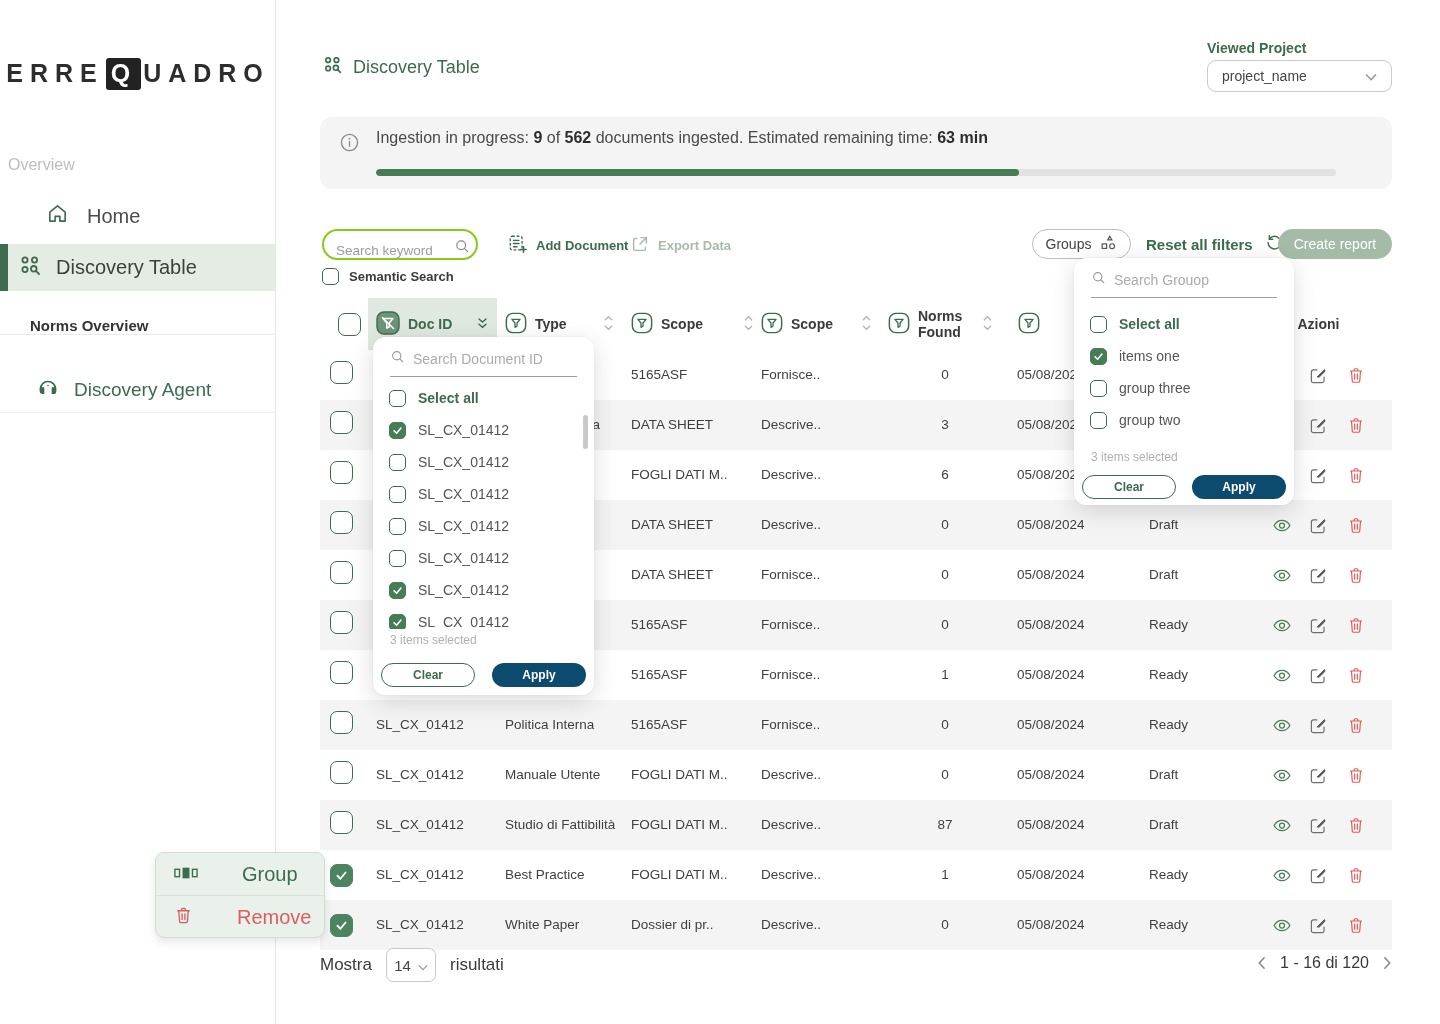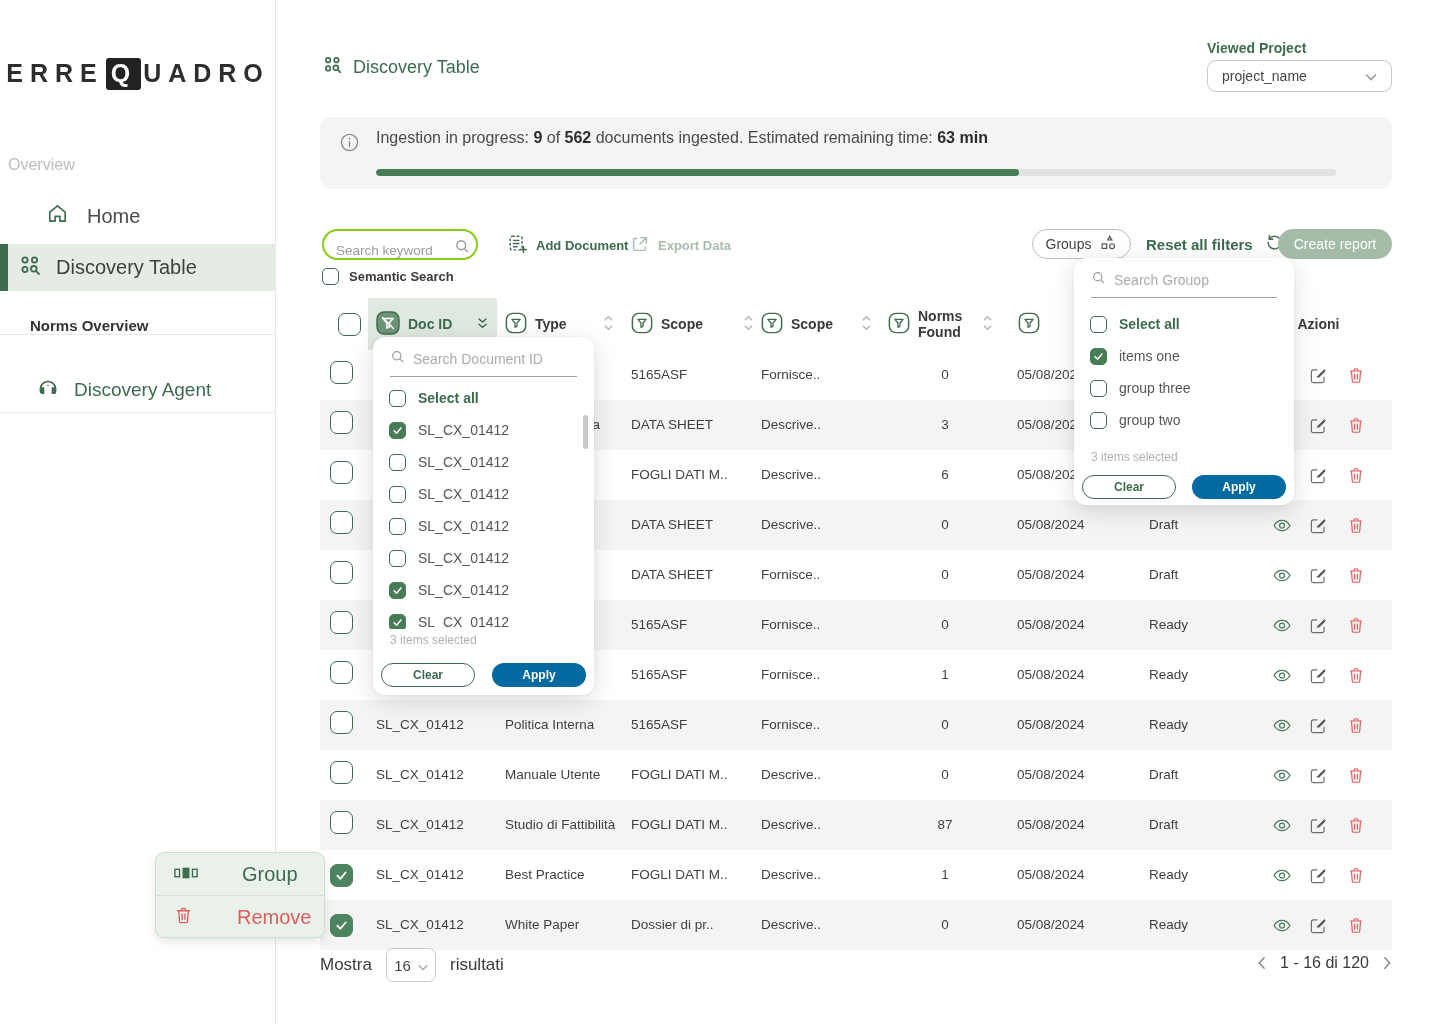--- a/index.html
+++ b/index.html
@@ -83,21 +83,21 @@
   .doc-list { position:absolute; left:0; top:77px; width:100%; height:215px; overflow:hidden; }
   .doc-selectall { position:absolute; left:0; top:45px; width:100%; }
   .panel-scrollbar { position:absolute; right:6px; top:78px; width:5px; height:34px; background:#c9c9c9; border-radius:3px; }
   .sel-count { position:absolute; left:17px; font-size:12px; color:#b0b0b0; }
   .doc-panel .sel-count { top:296px; }
   .groups-panel .sel-count { top:443px; }
   .panel-actions { position:absolute; left:8px; right:8px; display:flex; justify-content:space-between; }
   .doc-panel .panel-actions { top:326px; }
   .groups-panel .panel-actions { top:217px; }
   .btn-clear { width:94px; height:24px; border:1.5px solid #3d6b4d; border-radius:13px; background:#fff; color:#3d6b4d; font-size:12px; font-weight:700; font-family:inherit; }
-  .btn-apply { width:94px; height:24px; border:none; border-radius:13px; background:#0369a1; color:#fff; font-size:12px; font-weight:700; font-family:inherit; }
+  .btn-apply { width:94px; height:24px; border:none; border-radius:13px; background:#0c4a6e; color:#fff; font-size:12px; font-weight:700; font-family:inherit; }
   .g-search { top:12px; }
   .g-selectall { position:absolute; left:0; top:50px; width:100%; }
   .g-list { position:absolute; left:0; top:82px; width:100%; }
   .groups-panel .sel-count { top:192px; }
 
   
   .ctx-menu { position:absolute; left:155px; top:852px; width:170px; height:86px; background:#eaf1ea; border:1px solid #cfdecf; border-radius:9px; box-shadow:0 4px 10px rgba(0,0,0,.10); z-index:30; overflow:hidden; }
   .ctx-item { display:flex; align-items:center; height:43px; padding-left:18px; gap:44px; font-size:20px; }
   .ctx-item.group { color:#3d6b4d; border-bottom:1px solid #d5e2d5; }
   .ctx-item.remove { color:#d95f5f; }
@@ -842,21 +842,21 @@
             <path d="M10.2 10v7M13.8 10v7" stroke-linecap="round"></path>
           </svg>
       </span>
       <span>Remove</span>
     </div>
   </div>
 
   <div class="pagination-left">
     <span>Mostra</span>
     <div class="page-size">
-      <span>16</span>
+      <span>14</span>
       <span><svg width="10" height="7" viewBox="0 0 12 8" fill="none" stroke="#9a9a9a" stroke-width="1.5">
             <path d="M1 1.5 6 6.5 11 1.5"></path>
           </svg></span>
     </div>
     <span>risultati</span>
   </div>
 
   <div class="pagination-right">
     <button class="pg-arrow">
         <svg width="9" height="14" viewBox="0 0 10 16" fill="none" stroke="#8a8a8a" stroke-width="1.8" stroke-linecap="round">

